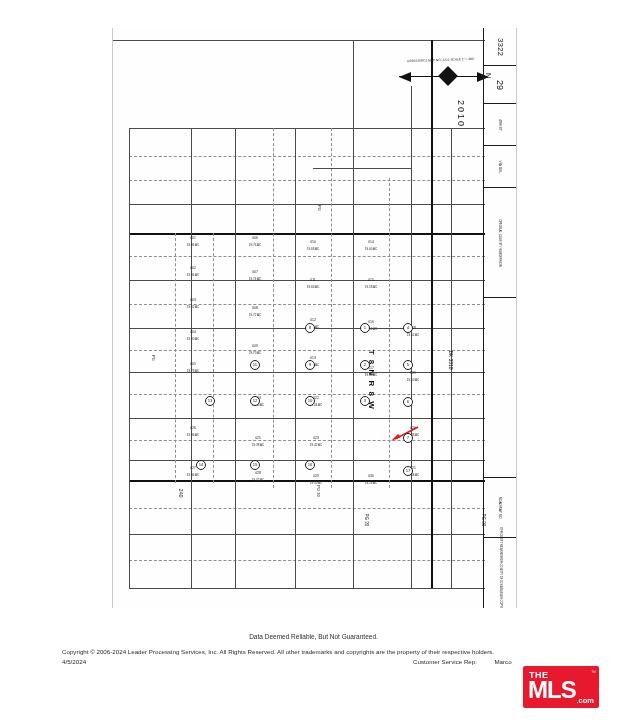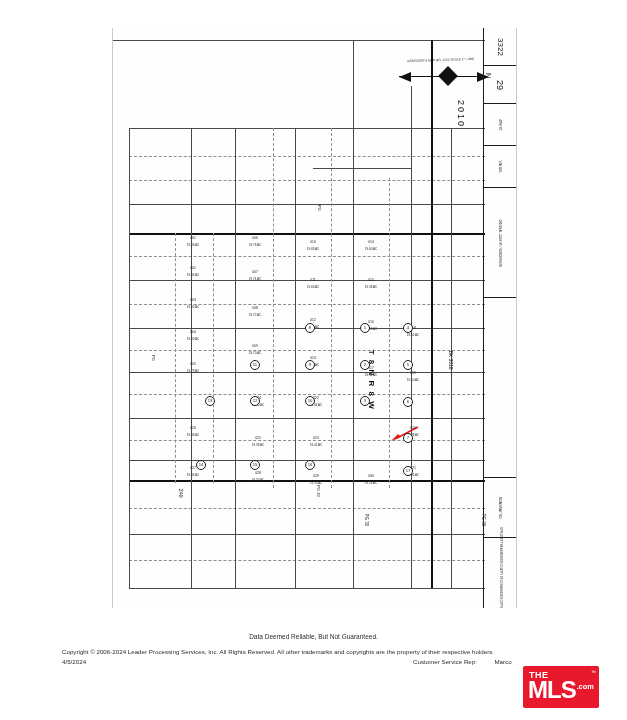--- a/index.html
+++ b/index.html
@@ -241,21 +241,21 @@
     left: 5px;
     top: 12px;
     font-size: 24px;
     font-weight: bold;
     letter-spacing: -1px;
     line-height: 24px;
   }
   .mls .dotcom {
     position: absolute;
     right: 5px;
-    bottom: 17px;
+    bottom: 3px;
     font-size: 7.5px;
     font-weight: bold;
   }
   .mls .tm {
     position: absolute;
     right: 3px;
     top: 3px;
     font-size: 5px;
   }
 </style>

